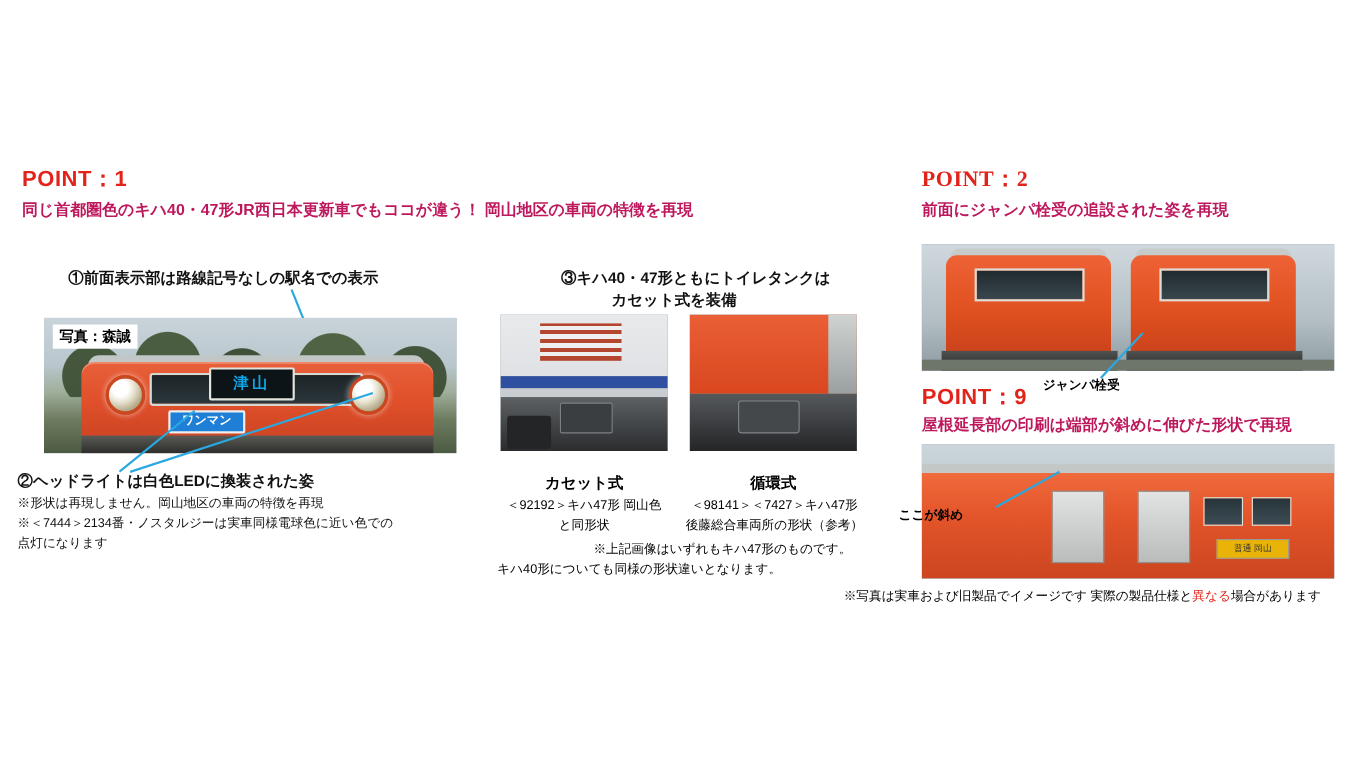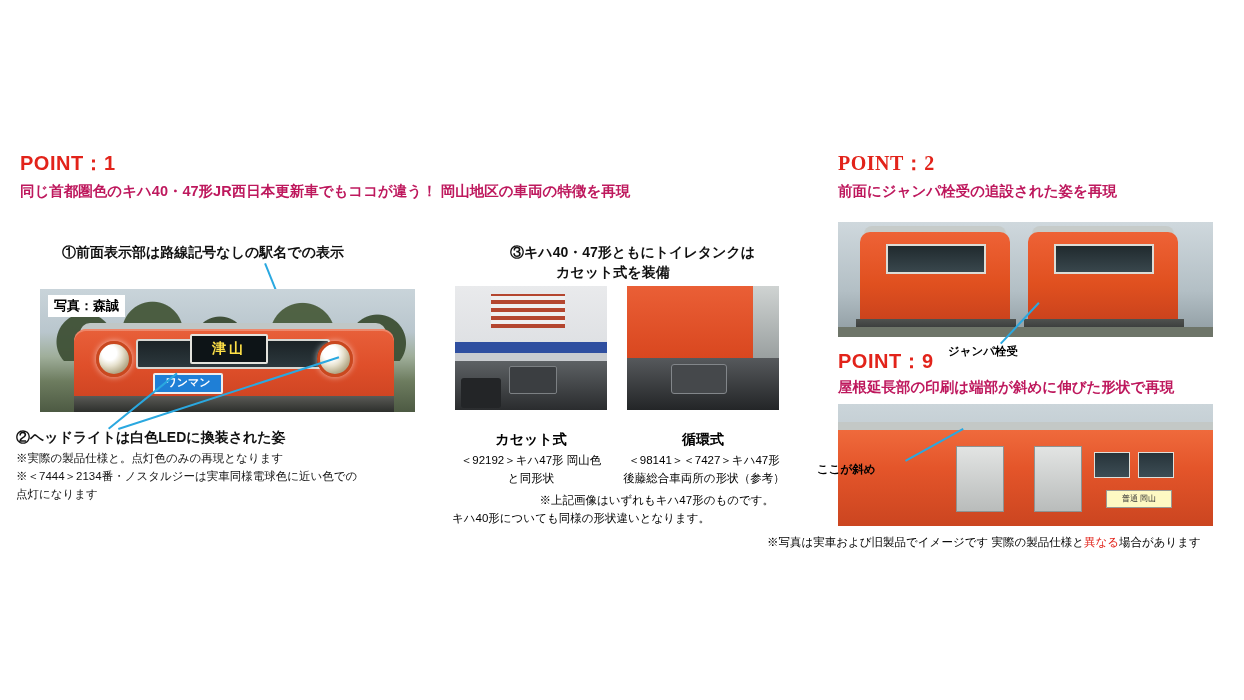--- a/index.html
+++ b/index.html
@@ -107,21 +107,21 @@
   }
   .p1 .winband {
     position:absolute; left:96px; top:50px; width:190px; height:26px;
     background: linear-gradient(180deg,#1b2326,#2c383d);
     border-radius: 3px;
     border: 2px solid #d7d7d2;
   }
   .p1 .destbox {
     position:absolute; left:150px; top:45px; width:74px; height:26px;
     background:#0d1417; border:2px solid #e3e3dd; border-radius:2px;
-    color:#fde047; font-size:14px; font-weight:bold; text-align:center;
+    color:#0ea5e9; font-size:14px; font-weight:bold; text-align:center;
     line-height:24px; letter-spacing: 3px;
   }
   .p1 .lamp {
     position:absolute; width:30px; height:30px; border-radius:50%;
     background: radial-gradient(circle at 35% 30%, #ffffff 0 25%, #e7e2cf 45%, #b9ae8e 70%, #8a7f63 100%);
     border:3px solid #c9481f; top:52px;
     box-shadow: 0 0 6px rgba(255,255,255,.6);
   }
   .p1 .lamp.l { left:56px; }
   .p1 .lamp.r { left:277px; }
@@ -182,21 +182,21 @@
   .p5 .sky { position:absolute; inset:0; background: linear-gradient(180deg,#cbd5da,#aab6bc); }
   .p5 .body { position:absolute; left:0; top:26px; width:100%; height:96px;
     background: linear-gradient(180deg,#ef6a3c 0%, #e4552a 40%, #cb4520 100%); }
   .p5 .roof { position:absolute; left:0; top:18px; width:100%; height:12px; background:#c3c8c6; }
   .p5 .door { position:absolute; top:42px; width:46px; height:64px; background:linear-gradient(180deg,#e2e4e3,#b9bcbb); border:1px solid #8e9392; }
   .p5 .door.a { left:118px; }
   .p5 .door.b { left:196px; }
   .p5 .win { position:absolute; top:48px; width:34px; height:24px; background:linear-gradient(180deg,#27343a,#3d4d55); border:1px solid #e0e0da; }
   .p5 .win.w1 { left:256px; }
   .p5 .win.w2 { left:300px; }
-  .p5 .plate { position:absolute; left:268px; top:86px; width:64px; height:16px; background:#fef9c3; border:1px solid #9a9a95; font-size:8px; text-align:center; line-height:15px; color:#333; }
+  .p5 .plate { position:absolute; left:268px; top:86px; width:64px; height:16px; background:#eab308; border:1px solid #9a9a95; font-size:8px; text-align:center; line-height:15px; color:#333; }
 
   
   .line { position:absolute; background:#2aa8e0; transform-origin: 0 0; height:1.6px; }
 </style>
 </head>
 <body>
 
 <div class="page">
 
   <div class="abs point-head" style="left:20px; top:152px;">POINT：1</div>
@@ -214,21 +214,21 @@
     <div class="winband"></div>
     <div class="destbox">津山</div>
     <div class="lamp l"></div>
     <div class="lamp r"></div>
     <div class="oneman">ワンマン</div>
     <div class="skirt"></div>
     <div class="photocred">写真：森誠</div>
   </div>
 
   <div class="abs callout" style="left:16px; top:428px;">②ヘッドライトは白色LEDに換装された姿</div>
-  <div class="abs small-note" style="left:16px; top:450px;">※実際の製品仕様と。点灯色のみの再現となります</div>
+  <div class="abs small-note" style="left:16px; top:450px;">※形状は再現しません。岡山地区の車両の特徴を再現</div>
   <div class="abs small-note" style="left:16px; top:468px;">※＜7444＞2134番・ノスタルジーは実車同様電球色に近い色での</div>
   <div class="abs small-note" style="left:16px; top:486px;">点灯になります</div>
 
   <div class="line" style="left:108px; top:428px; width:88px; transform: rotate(-39deg);"></div>
   <div class="line" style="left:118px; top:428px; width:232px; transform: rotate(-18deg);"></div>
 
   <div class="abs callout" style="left:510px; top:243px; text-align:left;">③キハ40・47形ともにトイレタンクは</div>
   <div class="abs callout" style="left:556px; top:263px; text-align:left;">カセット式を装備</div>
 
   <div class="photo p2">

